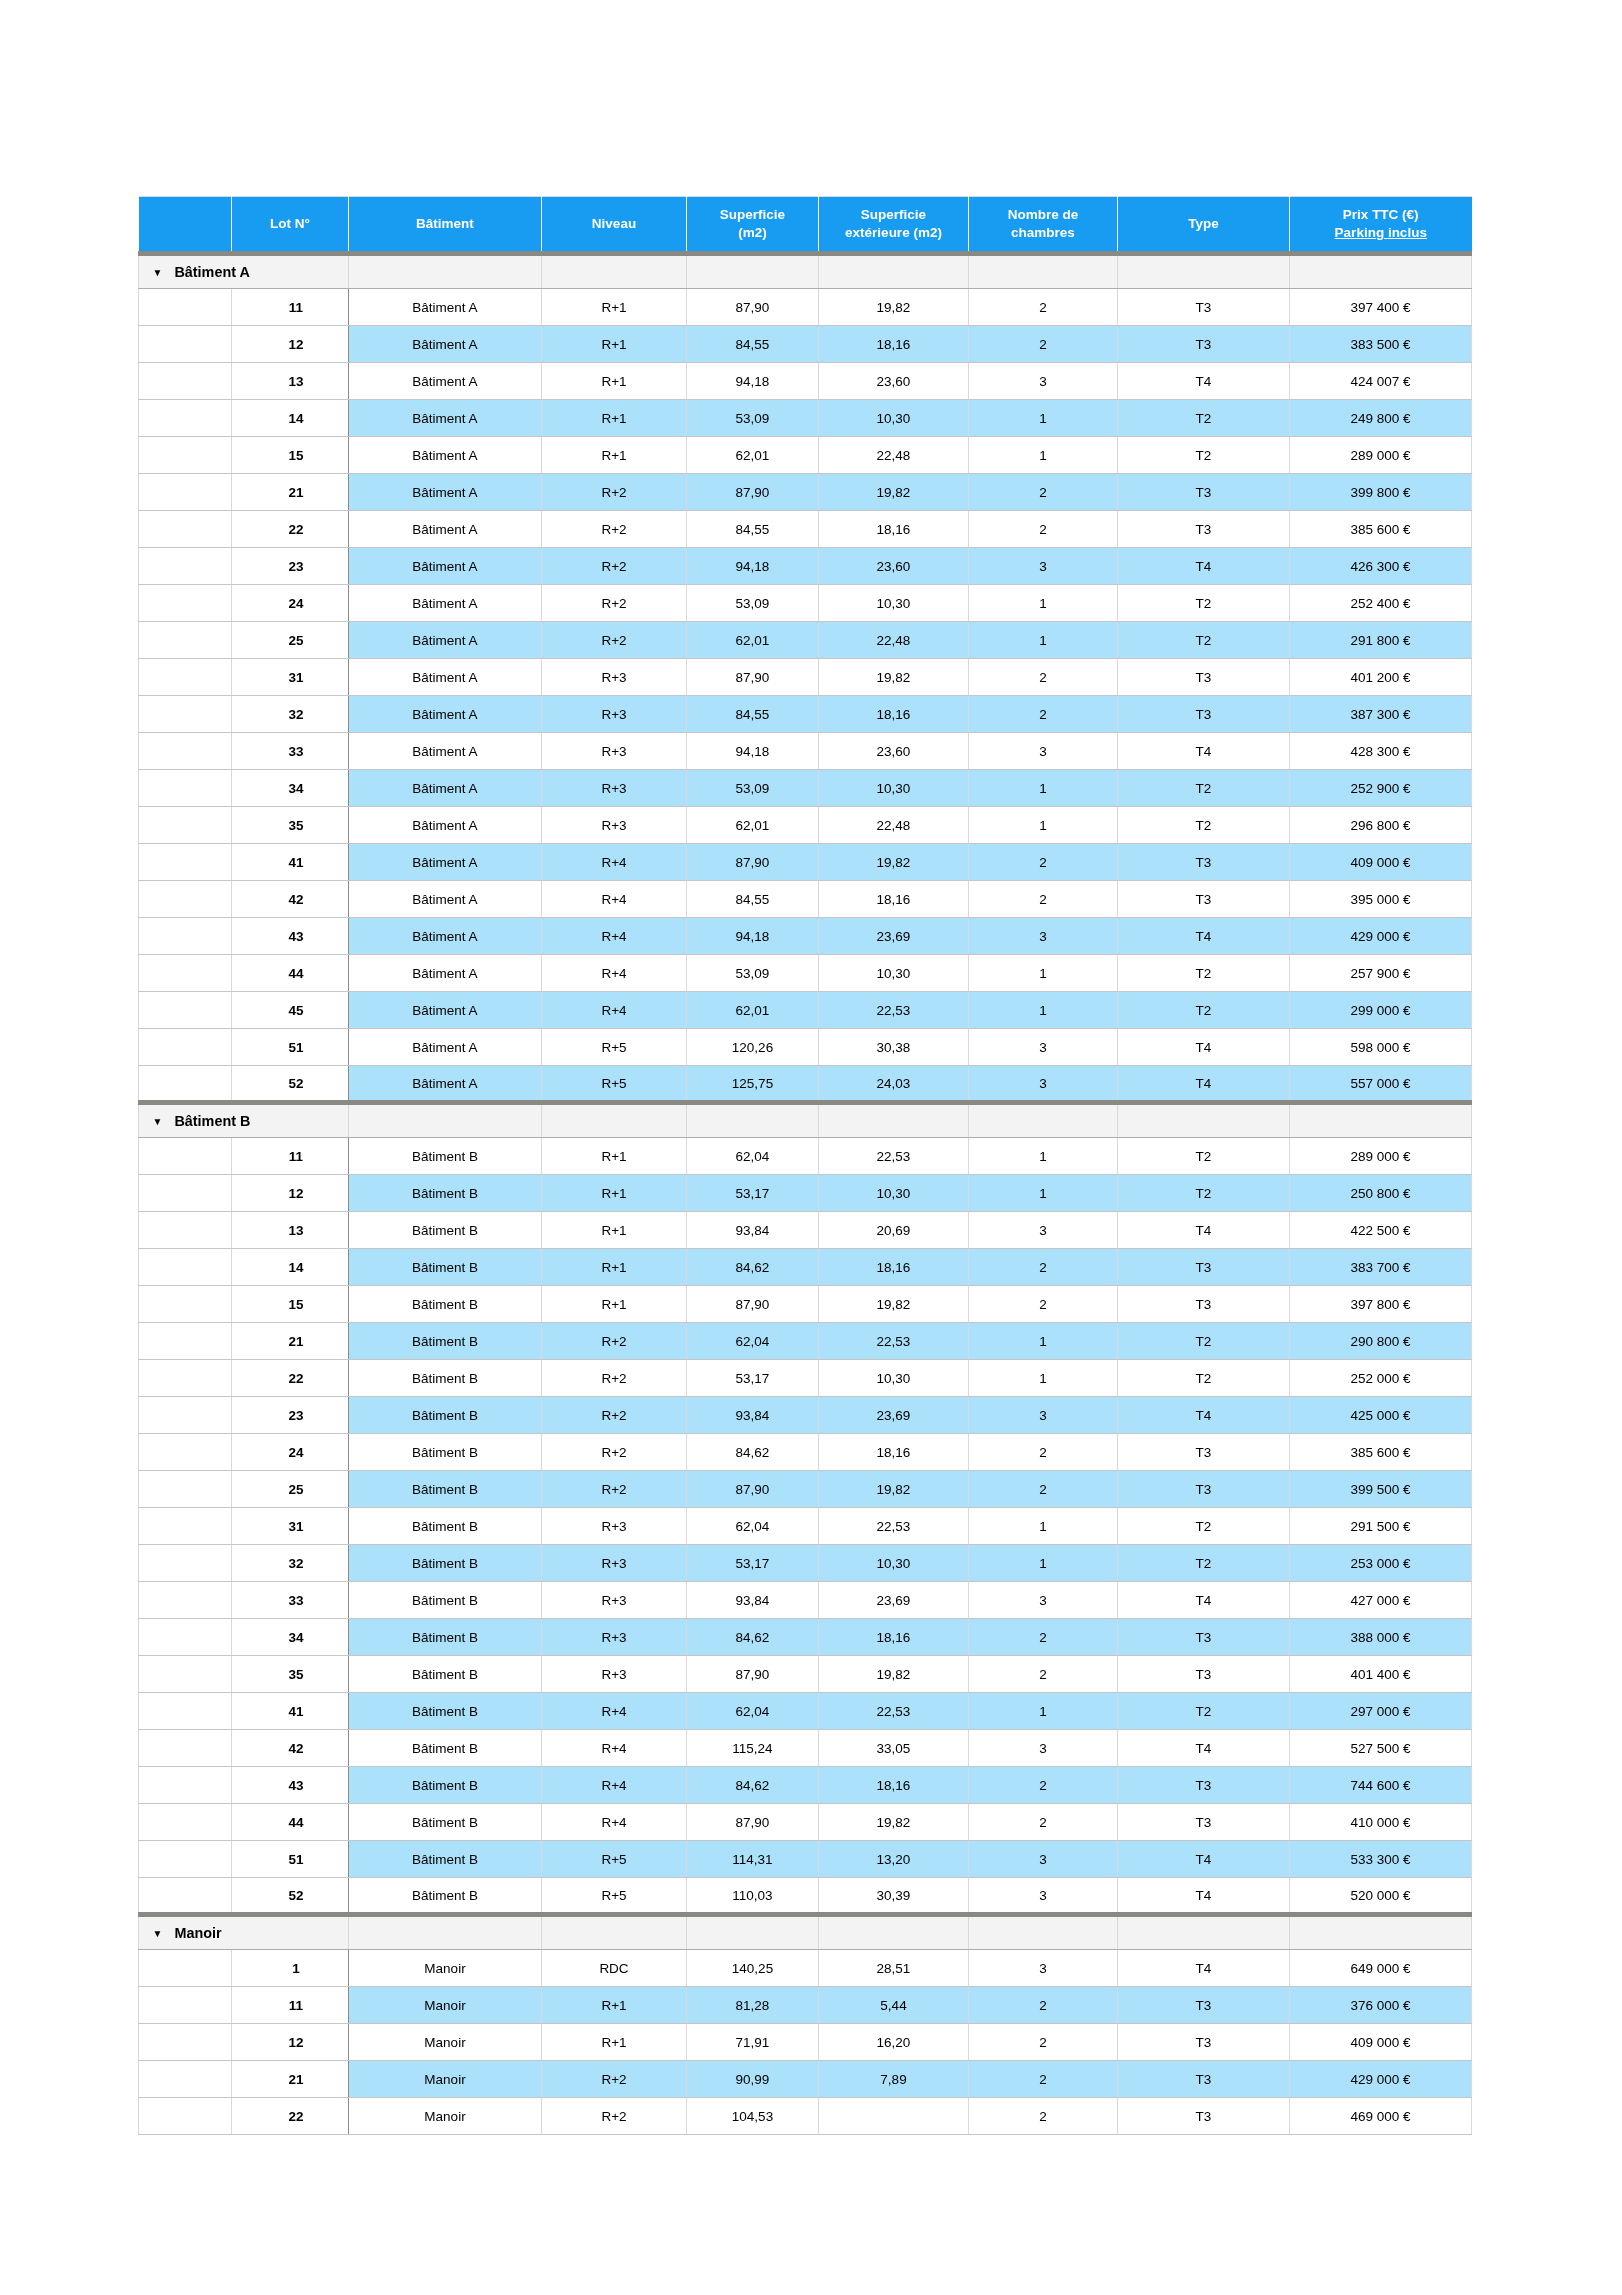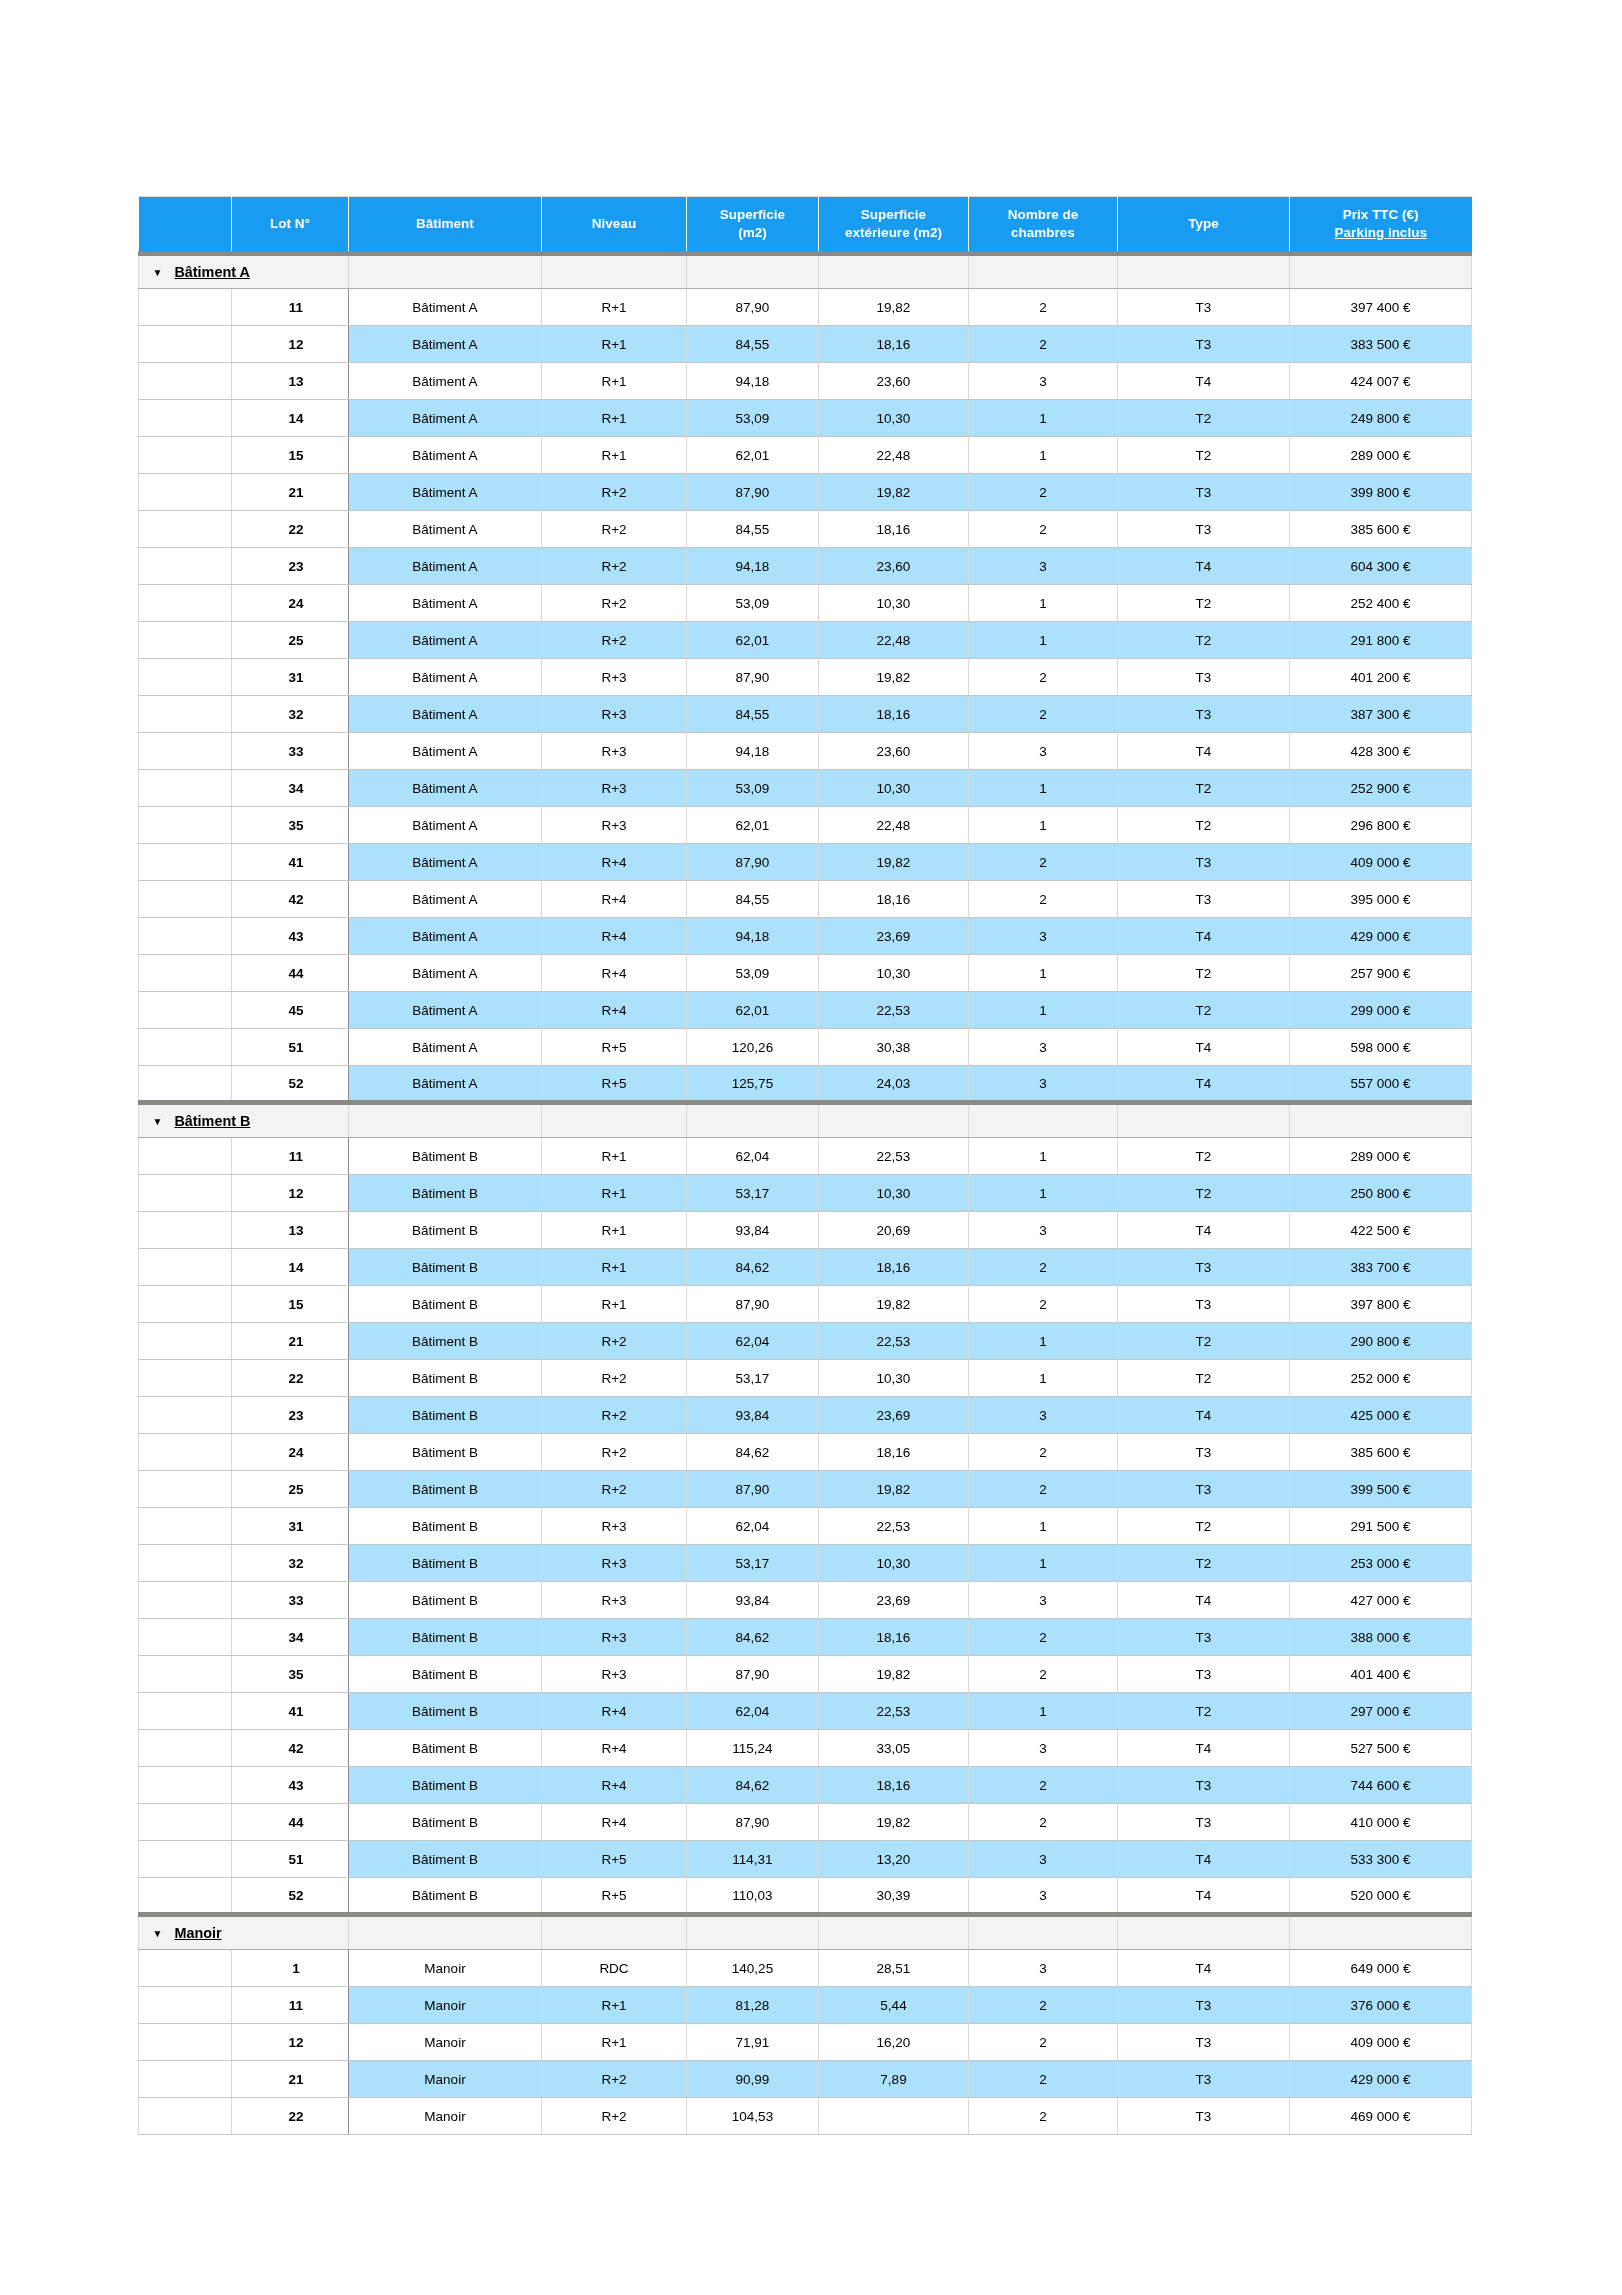--- a/index.html
+++ b/index.html
@@ -54,21 +54,21 @@
   }
   .triangle { font-size:10px; display:inline-block; margin-right:12px; transform:translateY(-0.8px); }
 
   tr.data-row td {
     height:37px; text-align:center; vertical-align:middle;
     font-size:13.5px;
     border-bottom:0.8px solid var(--row-border);
     border-right:0.8px solid var(--col-border);
     background:#FFFFFF;
   }
-  tr.data-row td:first-child, tr.group-row td:first-child { border-left:0.8px solid var(--col-border);text-decoration:underline; }
+  tr.data-row td:first-child, tr.group-row td:first-child { border-left:0.8px solid var(--col-border); }
   tr.data-row td.c-lot { font-weight:bold; border-right:0.8px solid var(--lot-divider);padding-left:12px; }
   tbody.group-rows tr:nth-child(even) td:nth-child(n+3) { background:var(--row-highlight); }
 </style>
 </head>
 <body>
 
 <table class="lots-table">
   <colgroup>
     <col class="c0">
       <col class="c1">
@@ -205,21 +205,21 @@
       </tr>
       <tr class="data-row">
         <td></td>
         <td class="c-lot">23</td>
         <td>Bâtiment A</td>
         <td>R+2</td>
         <td>94,18</td>
         <td>23,60</td>
         <td>3</td>
         <td>T4</td>
-        <td>604 300 €</td>
+        <td>426 300 €</td>
       </tr>
       <tr class="data-row">
         <td></td>
         <td class="c-lot">24</td>
         <td>Bâtiment A</td>
         <td>R+2</td>
         <td>53,09</td>
         <td>10,30</td>
         <td>1</td>
         <td>T2</td>

